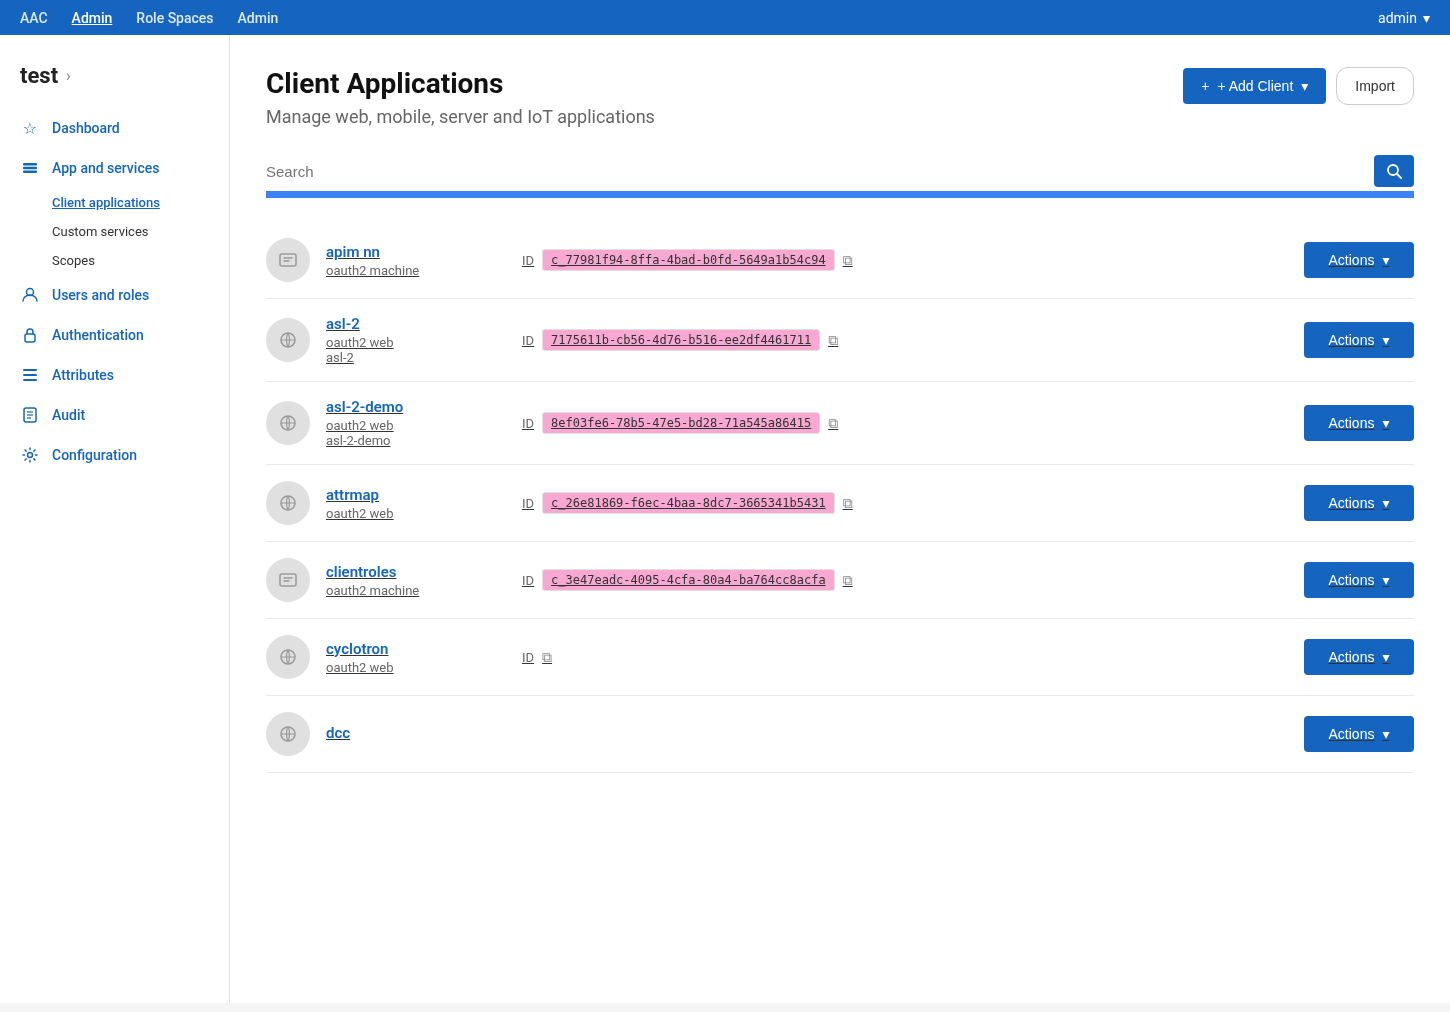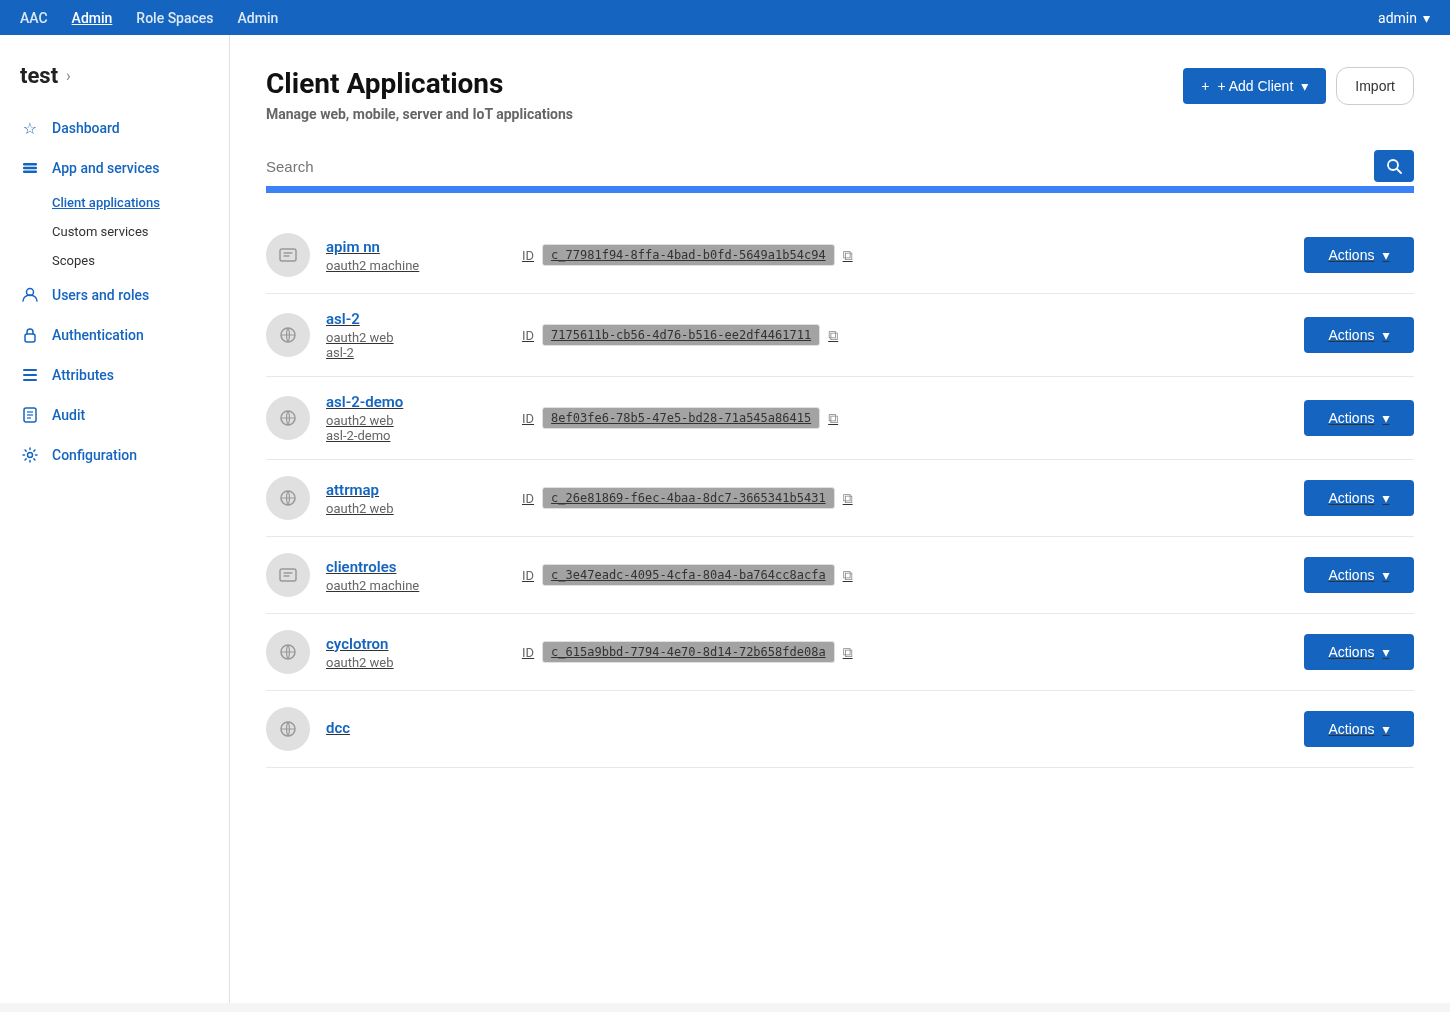--- a/index.html
+++ b/index.html
@@ -109,23 +109,22 @@
       justify-content: space-between;
       margin-bottom: 28px;
     }
     .page-title {
       font-size: 28px;
       font-weight: 700;
       color: #111;
       margin-bottom: 6px;
     }
     .page-subtitle {
-      font-size: 14px;
+      font-size: 18px;
       color: #666;
-      font-weight: bold;
     }
     .header-actions {
       display: flex;
       gap: 10px;
       align-items: center;
     }
     .btn-add-client {
       background: #1565c0;
       color: #fff;
       border: none;
@@ -225,21 +224,21 @@
       align-items: center;
       gap: 8px;
       font-size: 13px;
       color: #555;
     }
     .client-id-label {
       color: #666;
       font-size: 13px;
     }
     .client-id-value {
-      background: #a3a3a3;
+      background: #f9a8d4;
       border: 1px solid #e0e0e0;
       border-radius: 3px;
       padding: 3px 8px;
       font-family: monospace;
       font-size: 12px;
       color: #333;
     }
     .copy-icon {
       cursor: pointer;
       color: #888;
@@ -509,21 +508,20 @@
             </svg>
       </div>
       <div class="client-info">
         <div class="client-name">cyclotron</div>
         <div class="client-type">oauth2 web</div>
 
       </div>
 
       <div class="client-id-section">
         <span class="client-id-label">ID</span>
-        <span class="client-id-value">c_615a9bbd-7794-4e70-8d14-72b658fde08a</span>
         <span class="copy-icon" title="Copy">⧉</span>
       </div>
 
       <button class="btn-actions">
         Actions <span>▾</span>
       </button>
     </div>
         <div class="client-row">
       <div class="client-icon">
         <svg width="20" height="20" viewBox="0 0 20 20" fill="none">

